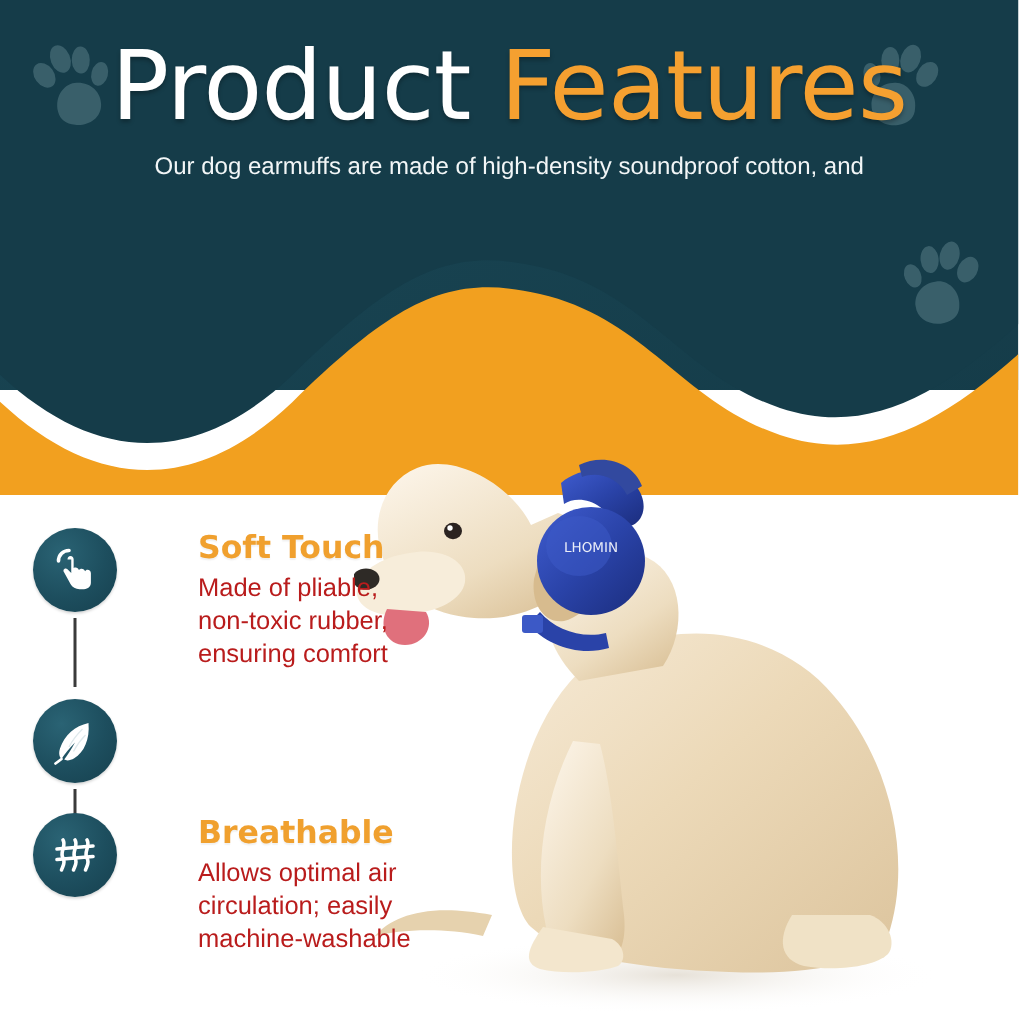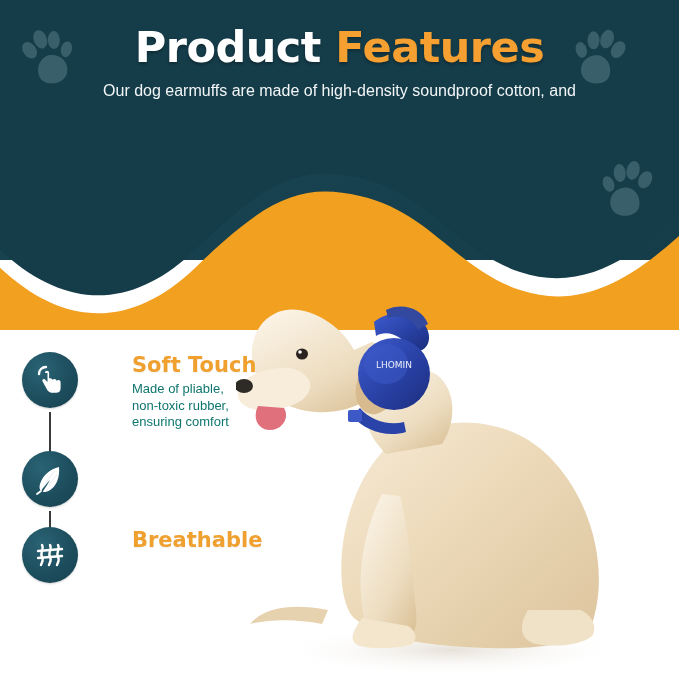--- a/index.html
+++ b/index.html
@@ -28,21 +28,21 @@
   .wave-svg { position:absolute; left:0; top:0; }
 
   .paw { position:absolute; opacity:.40; }
   .paw svg { display:block; }
 
   .title-block {
     position:absolute; left:0; top:26px; width:679px;
     text-align:center; z-index:5;
   }
   .title {
-    font-size:43px; line-height:1.0; font-weight:700;
+    font-size:64px; line-height:1.0; font-weight:400;
     letter-spacing:-0.5px;
     font-family:"DejaVu Sans", sans-serif;
     text-shadow:0 2px 3px rgba(0,0,0,.28);
   }
   .title .w1 { color:#ffffff; }
   .title .w2 { color:#f5a030; }
   .subtitle {
     margin-top:11px;
     font-size:16px; line-height:1.42; color:#f2f6f7;
     font-weight:400;
@@ -69,21 +69,21 @@
   }
   .feature:last-child .connector { display:none; }
   .text-col { padding-top:2px;margin-left:36px; }
   .feat-title {
     font-size:21px; font-weight:700; color:#f0a02e;
     font-family:"DejaVu Sans", sans-serif;
     line-height:1.1; margin-bottom:4px;
     text-shadow:0 1px 1px rgba(0,0,0,.06);
   }
   .feat-desc {
-    font-size:13px; line-height:1.28; color:#0f766e;
+    font-size:17px; line-height:1.28; color:#b91c1c;
     white-space:pre-line;
   }
 
   
   .dog-wrap {
     position:absolute; left:236px; top:258px; width:443px; height:421px;
     z-index:4; overflow:hidden;text-align:center;
   }
   .dog-wrap svg { display:block; }
 </style>
@@ -274,17 +274,20 @@
               <path d="M23 5 C 25.5 9 20.5 13 23 17 C 25 20.4 22.5 23 22 25"></path>
               <path d="M3 11 L27 9"></path>
               <path d="M3 18 L27 16"></path>
             </g>
           </svg>
         </div>
 
       </div>
       <div class="text-col">
         <div class="feat-title">Breathable</div>
+        <div class="feat-desc">Allows optimal air
+circulation; easily
+machine-washable</div>
       </div>
     </div>
 
   </div>
 </div>
 
 </body></html>

